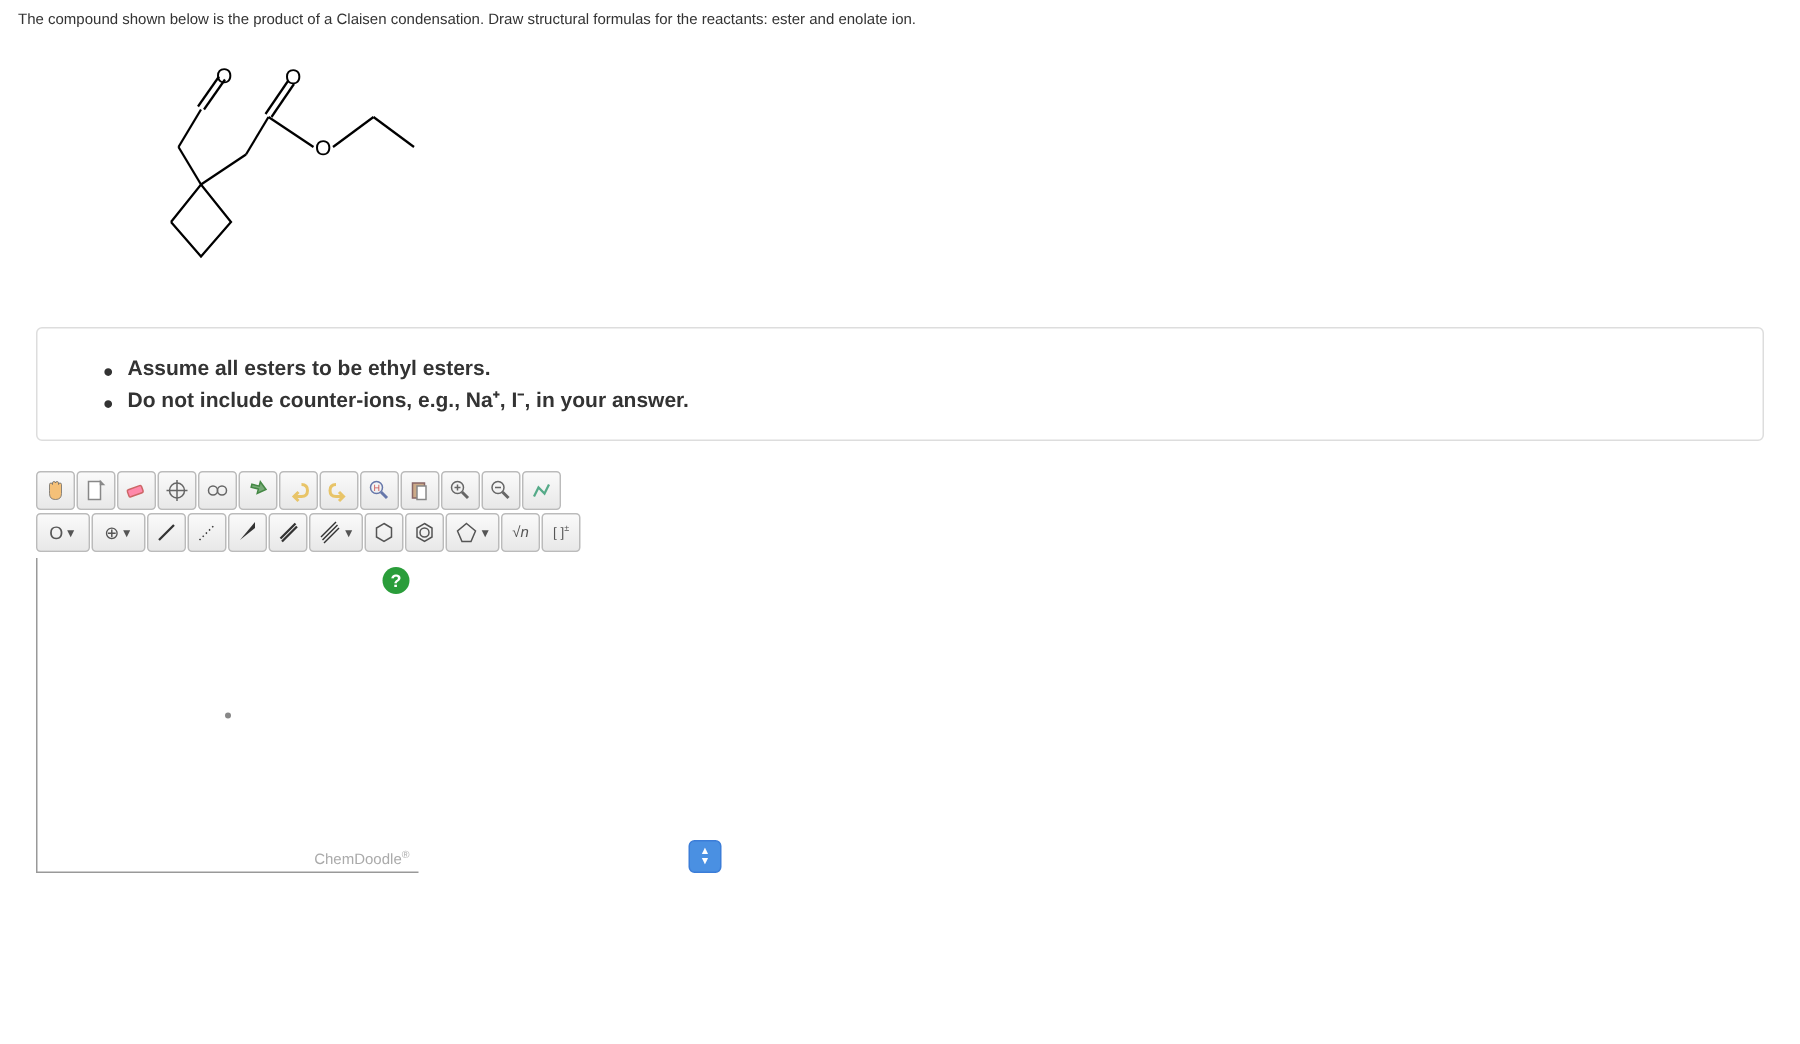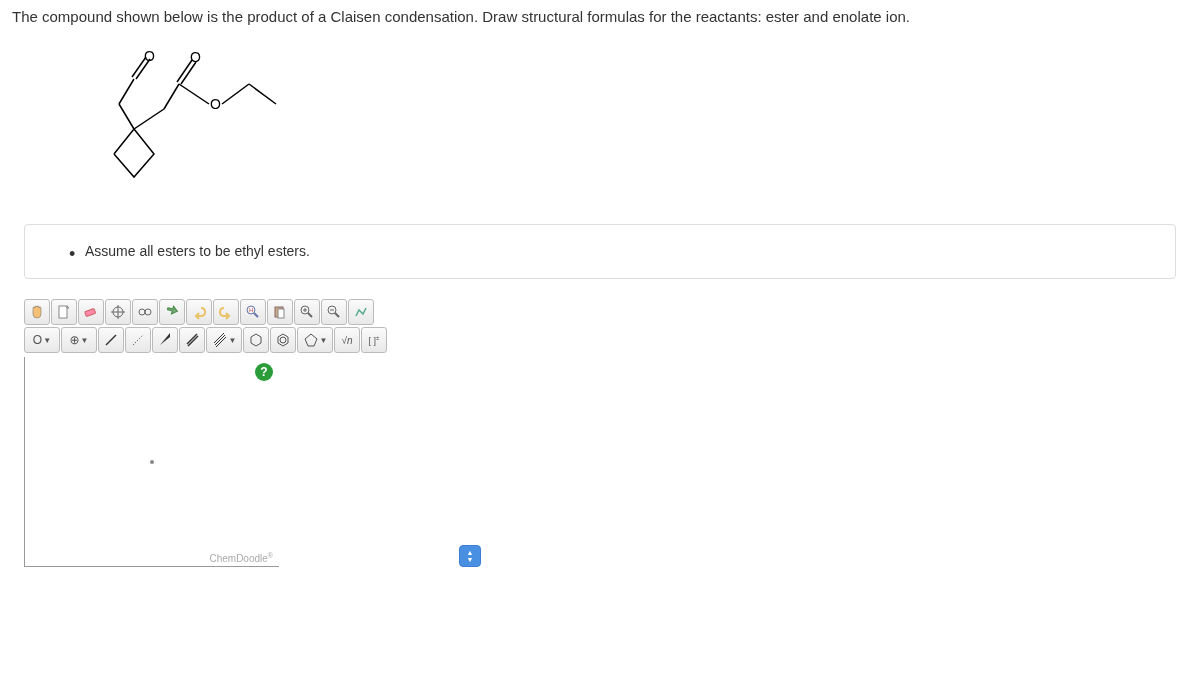--- a/index.html
+++ b/index.html
@@ -1,20 +1,20 @@
 <!DOCTYPE html>
 <html><head>
   <meta charset="utf-8">
   <style>
     * { box-sizing: border-box; margin: 0; padding: 0; }
     body { font-family: Arial, sans-serif; font-size: 14px; color: #333; background: #fff; padding: 4px; }
-    .question-text { font-size: 15px; color: #333; padding: 4px 8px; }
+    .question-text { font-size: 10px; color: #333; padding: 4px 8px; }
     .molecule-area { padding: 20px 40px; }
     .molecule-svg { width: 260px; height: 140px; }
-    .instructions-box { border: 1px solid #ddd; border-radius: 4px; margin: 12px 20px; padding: 16px 20px; }
+    .instructions-box { border: 1px solid #ddd; border-radius: 4px; margin: 12px 20px; padding: 16px 20px; font-weight: bold; }
     .instructions-box ul { list-style: none; padding-left: 40px; }
     .instructions-box li { position: relative; line-height: 1.5; font-size: 14px; }
     .instructions-box li::before { content: "•"; position: absolute; left: -16px; font-size: 18px; }
     .sketcher-area { margin: 20px; padding: 0 0 20px 0; }
     .toolbar-row { display: flex; gap: 1px; margin-bottom: 2px; }
     .tool-btn { width: 26px; height: 26px; border: 1px solid #bbb; background: linear-gradient(#fafafa,#e8e8e8); border-radius: 3px; display: flex; align-items: center; justify-content: center; font-size: 12px; cursor: pointer; color: #555; }
     .tool-btn.wide { width: 36px; }
     .tool-btn svg { width: 16px; height: 16px; }
     .dropdown-caret { font-size: 8px; margin-left: 1px; }
     .canvas-container { position: relative; width: 255px; height: 210px; border-left: 1px solid #999; border-bottom: 1px solid #999; margin-top: 2px; background: #fff; }
@@ -55,20 +55,21 @@
     </g>
     <text x="100" y="12" font-size="14" fill="#000">O</text>
     <text x="146" y="13" font-size="14" fill="#000">O</text>
     <text x="166" y="60" font-size="14" fill="#000">O</text>
   </svg>
 </div>
 
 <div class="instructions-box">
   <ul>
     <li>Assume all esters to be ethyl esters.</li>
+    <li>Do not include counter-ions, e.g., Na⁺, I⁻, in your answer.</li>
   </ul>
 </div>
 
 <div class="sketcher-area">
   <div class="toolbar-row">
     <div class="tool-btn">
         <svg viewBox="0 0 16 16">
           <path d="M4 8 L4 4 Q4 3 5 3 Q6 3 6 4 L6 3 Q6 2 7 2 Q8 2 8 3 L8 3 Q8 2 9 2 Q10 2 10 3 L10 4 Q10 3 11 3 Q12 3 12 4 L12 10 Q12 14 8 14 Q4 14 4 10 Z" fill="#f4c078" stroke="#666" stroke-width="0.5"></path>
         </svg>
       </div>

